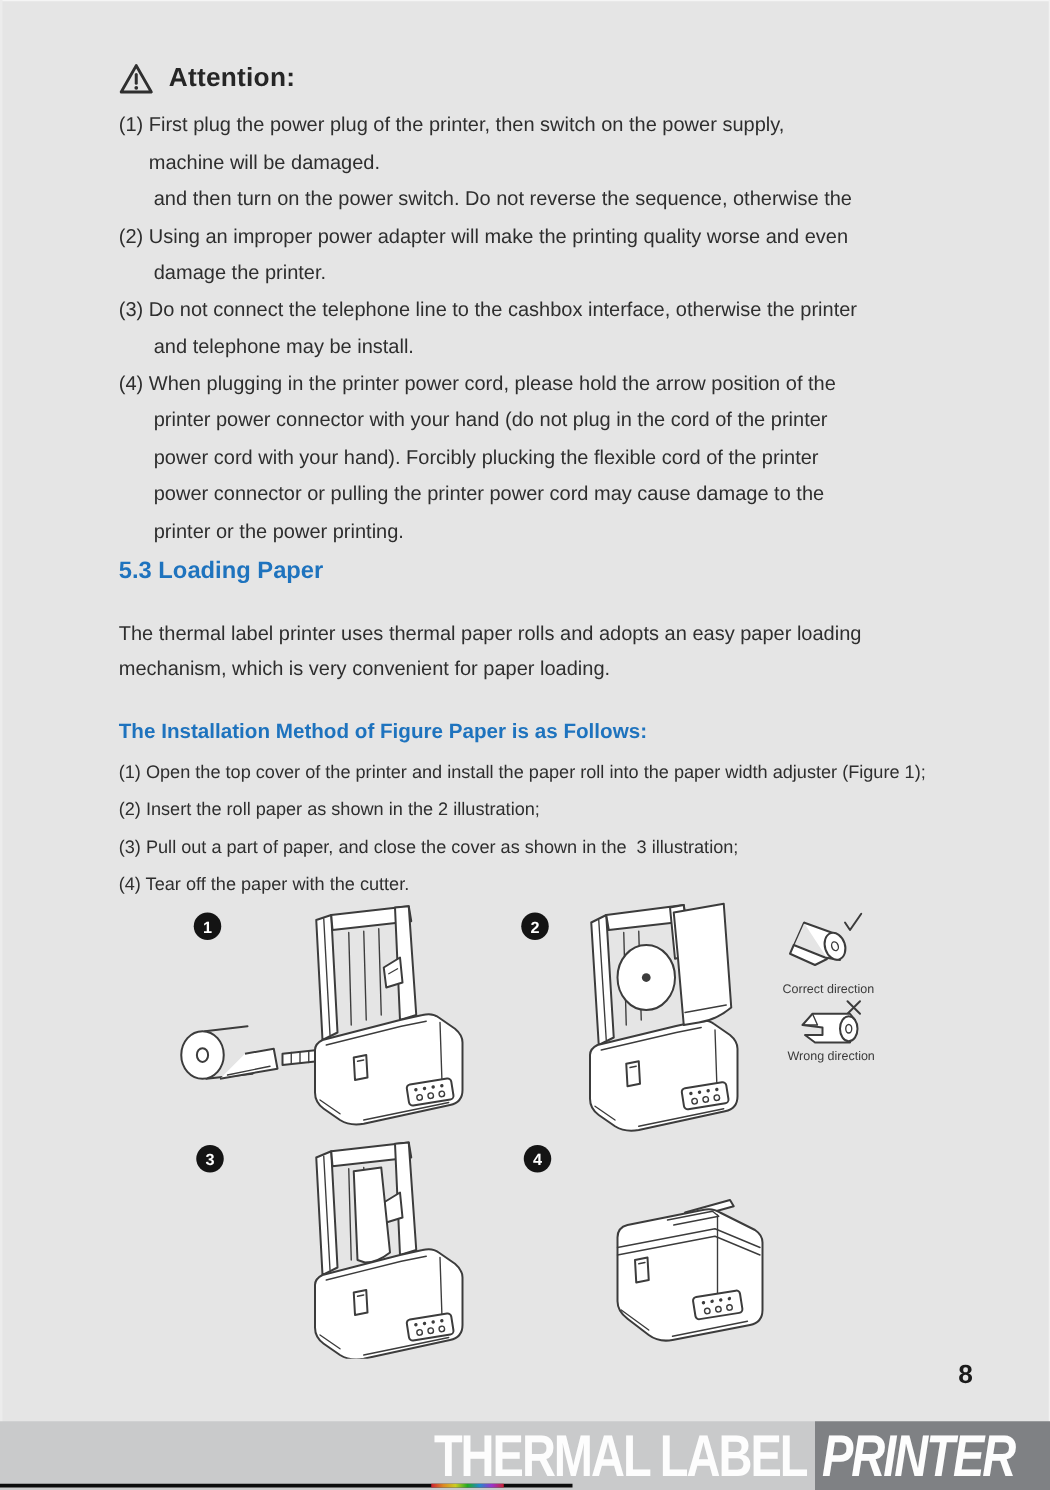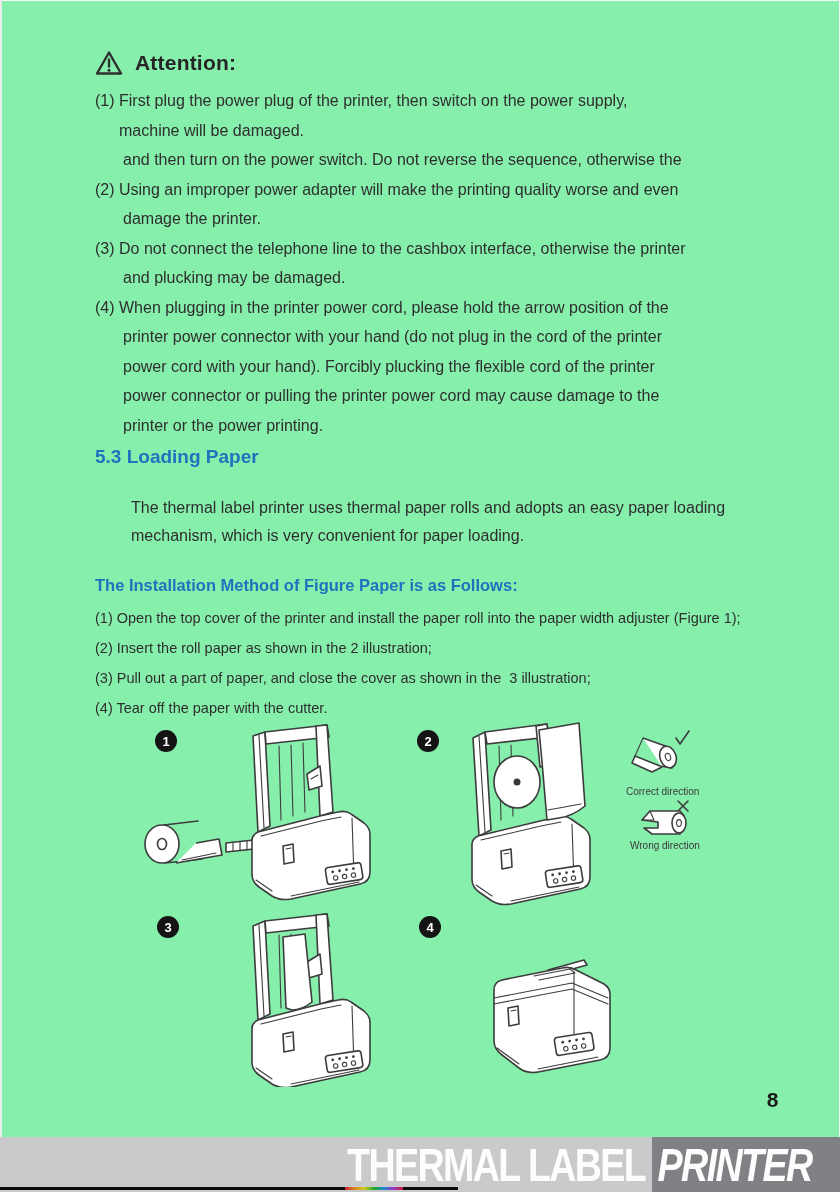--- a/index.html
+++ b/index.html
@@ -1,33 +1,33 @@
 <!DOCTYPE html>
 <html><head>
 <meta charset="utf-8">
 <style>
   * { margin:0; padding:0; box-sizing:border-box; }
   html,body { background:#fff; }
   .page {
-    position:relative; width:840px; height:1192px; background:#86efac;
+    position:relative; width:840px; height:1192px; background:#e5e5e5;
     font-family:"Liberation Sans", sans-serif; color:#2b2b2b; overflow:hidden;
     box-shadow: inset 2px 0 0 #ececec, inset -1px 0 0 #f2f2f2, inset 0 1px 0 #f5f5f5;
   }
   .content { padding:50px 66px 0 95px; }
 
   .attn-header { display:flex; align-items:center; gap:12px; margin-bottom:10px; }
   .attn-title { font-size:21px; font-weight:bold; color:#262626; letter-spacing:.2px; }
   .warn-icon { width:28px; height:26px; }
 
   .attn-line { font-size:16px; line-height:29.5px; color:#2e2e2e; white-space:pre-wrap; }
   .attn-line.cont { padding-left:28px; }
 
   .sec-title { margin-top:6px; font-size:19px; font-weight:bold; color:#1e73be; }
   .intro { margin-top:26px; }
-  .intro-line { font-size:16px; line-height:28px; color:#2e2e2e;margin-left:36px; }
+  .intro-line { font-size:16px; line-height:28px; color:#2e2e2e; }
   .sub-title { margin-top:26px; font-size:16.5px; font-weight:bold; color:#1e73be; }
   .steps { margin-top:8px; }
   .step-line { font-size:14.5px; line-height:30px; color:#2e2e2e; white-space:pre-wrap; }
 
   .figures { position:absolute; left:0; top:0; width:840px; height:1192px; pointer-events:none; }
   .badge {
     position:absolute; width:22px; height:22px; border-radius:50%; background:#141414;
     color:#fff; font-size:13px; font-weight:bold; display:flex; align-items:center;
     justify-content:center; line-height:1;
   }
@@ -73,21 +73,21 @@
       <span class="attn-title">Attention:</span>
     </div>
 
     <div>
       <div class="attn-line">(1) First plug the power plug of the printer, then switch on the power supply,</div>
       <div class="attn-line cont" style="padding-left:24px">machine will be damaged.</div>
       <div class="attn-line cont">and then turn on the power switch. Do not reverse the sequence, otherwise the</div>
       <div class="attn-line">(2) Using an improper power adapter will make the printing quality worse and even</div>
       <div class="attn-line cont">damage the printer.</div>
       <div class="attn-line">(3) Do not connect the telephone line to the cashbox interface, otherwise the printer</div>
-      <div class="attn-line cont">and plucking may be damaged.</div>
+      <div class="attn-line cont">and telephone may be install.</div>
       <div class="attn-line">(4) When plugging in the printer power cord, please hold the arrow position of the</div>
       <div class="attn-line cont">printer power connector with your hand (do not plug in the cord of the printer</div>
       <div class="attn-line cont">power cord with your hand). Forcibly plucking the flexible cord of the printer</div>
       <div class="attn-line cont">power connector or pulling the printer power cord may cause damage to the</div>
       <div class="attn-line cont">printer or the power printing.</div>
     </div>
 
     <div class="sec-title">5.3 Loading Paper</div>
 
     <div class="intro">

